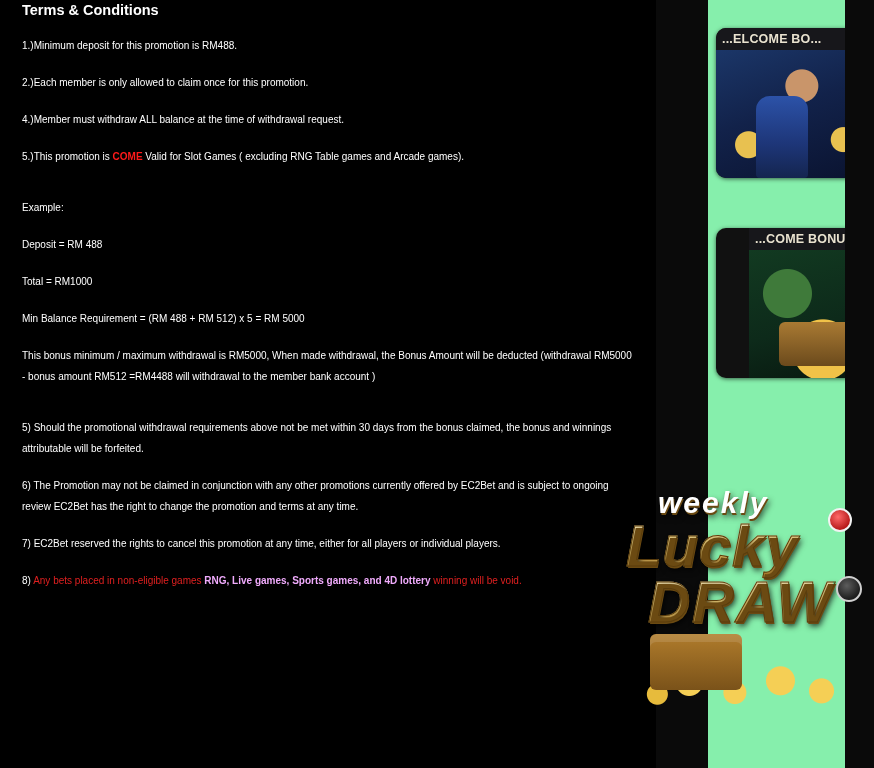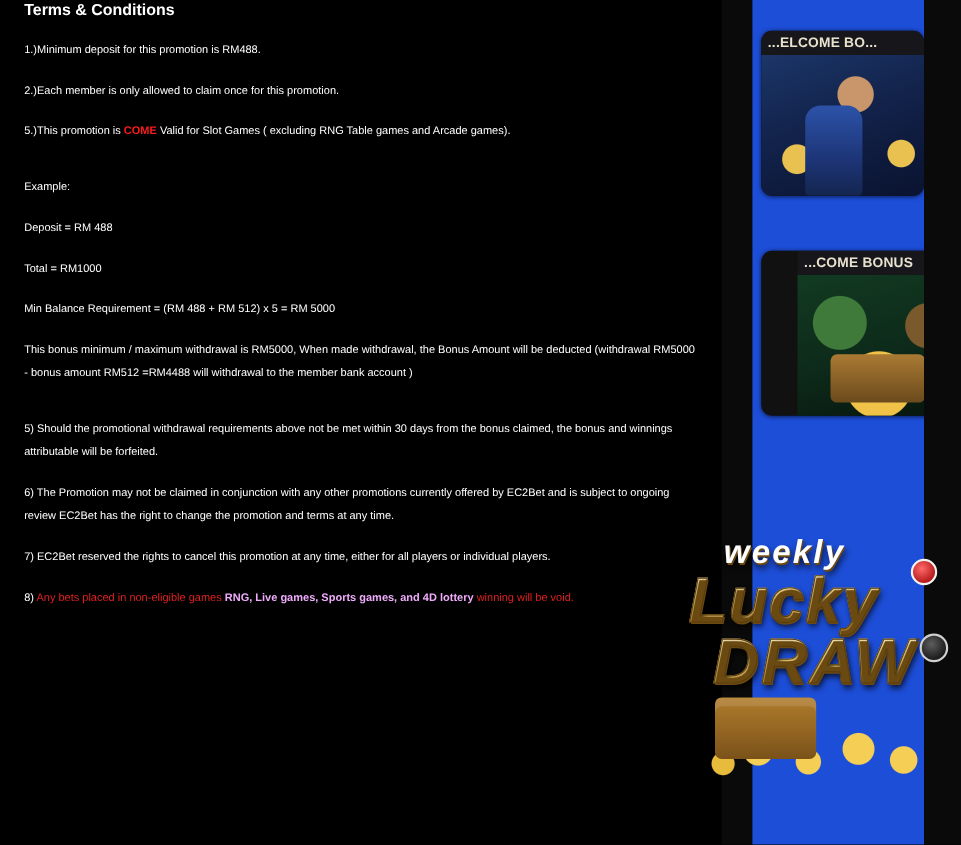--- a/index.html
+++ b/index.html
@@ -18,24 +18,24 @@
     position: relative;
     width: 874px;
     height: 768px;
     background: #0a0a0a;
     overflow: hidden;
   }
   
   .right-rail {
     position: absolute;
     top: 0;
-    left: 684px;
-    width: 156px;
-    height: 768px;
-    background: #1d4ed8;
+    left: 708px;
+    width: 137px;
+    height: 768px;
+    background: #86efac;
     overflow: hidden;
   }
   .rail-card {
     position: absolute;
     left: 8px;
     width: 148px;
     border-radius: 10px;
     overflow: hidden;
     background: #111;
     box-shadow: 0 1px 4px rgba(0,0,0,.6);
@@ -219,20 +219,21 @@
       <div class="rail-card-art art-treasure"></div>
     </div>
 
   </div>
 
   <div class="terms">
     <h2>Terms &amp; Conditions</h2>
 
     <p>1.)Minimum deposit for this promotion is RM488.</p>
     <p>2.)Each member is only allowed to claim once for this promotion.</p>
+    <p>4.)Member must withdraw ALL balance at the time of withdrawal request.</p>
 
     <p><span>5.)This promotion is </span><span class="hl-red">COME</span><span> Valid for Slot Games ( excluding RNG Table games and Arcade games).</span></p>
 
     <p class="gap-top">Example:</p>
     <p>Deposit = RM 488</p>
     <p>Total = RM1000</p>
     <p>Min Balance Requirement = (RM 488 + RM 512) x 5 = RM 5000</p>
 
     <p>This bonus minimum / maximum withdrawal is RM5000, When made withdrawal, the Bonus Amount will be deducted (withdrawal RM5000 - bonus amount RM512 =RM4488 will withdrawal to the member bank account )</p>
 

